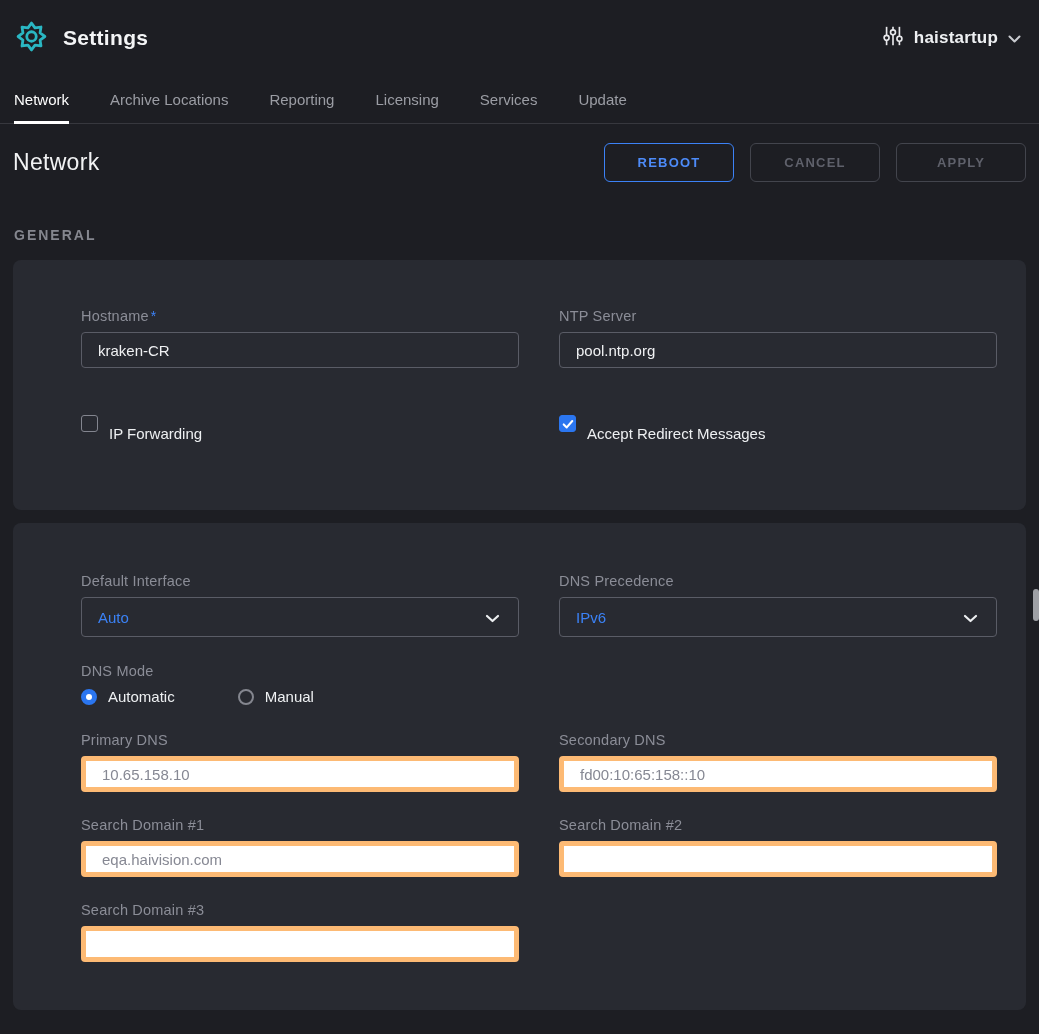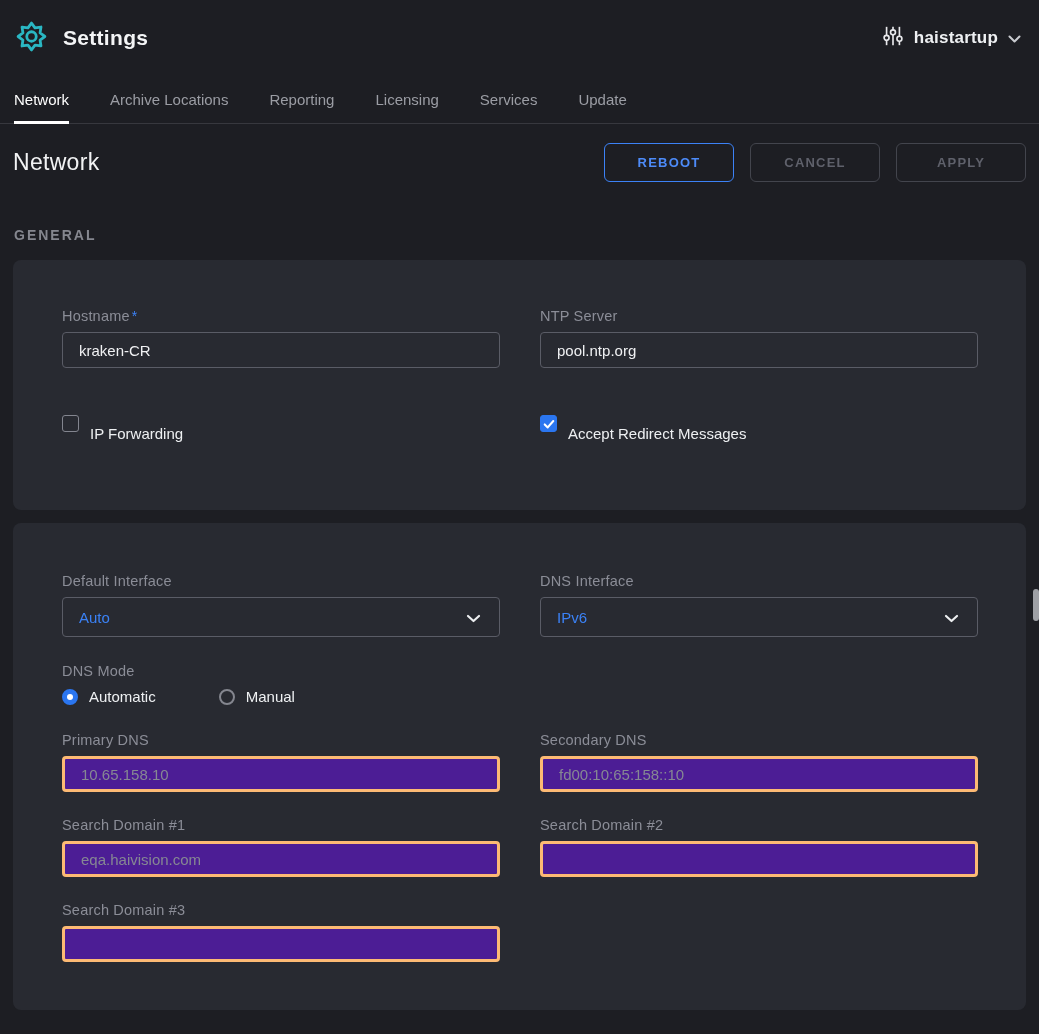--- a/index.html
+++ b/index.html
@@ -74,21 +74,21 @@
     font-size: 14px; font-weight: 600;
     letter-spacing: 2px;
     color: #85878f;
   }
 
   
   .card {
     margin: 0 13px;
     background: #282a31;
     border-radius: 8px;
-    padding: 48px 49px;
+    padding: 48px 68px;
   }
   .card.general { height: 250px; padding-bottom: 0; }
   .card.interfaces { margin-top: 13px; padding-top: 50px; padding-bottom: 48px; }
 
   .grid2 { display: grid; grid-template-columns: 438px 438px; column-gap: 40px; }
 
   .field-label {
     display: block;
     font-size: 14.5px;
     color: #8b8d97;
@@ -102,22 +102,22 @@
     background: transparent;
     border: 1px solid #5a5c66;
     border-radius: 4px;
     color: #f0f1f3;
     font-family: "Liberation Sans", sans-serif;
     font-size: 15px;
     padding: 0 16px;
     outline: none;
   }
   .text-input.disabled {
-    background: #4c1d95;
-    border: 3px solid #fdba74;
+    background: #ffffff;
+    border: 5px solid #fdba74;
     color: #868893;
   }
 
   .select {
     width: 100%; height: 40px;
     border: 1px solid #5a5c66;
     border-radius: 4px;
     display: flex;
     align-items: center;
     justify-content: space-between;
@@ -271,21 +271,21 @@
       <div class="select">
         <span>Auto</span>
         <span>
           <svg width="15" height="9" viewBox="0 0 15 9">
             <polyline points="2,2 7.5,7 13,2" fill="none" stroke="#eceef0" stroke-width="2.2" stroke-linecap="round" stroke-linejoin="round"></polyline>
           </svg>
         </span>
       </div>
     </div>
     <div>
-      <label class="field-label">DNS Interface</label>
+      <label class="field-label">DNS Precedence</label>
       <div class="select">
         <span>IPv6</span>
         <span>
           <svg width="15" height="9" viewBox="0 0 15 9">
             <polyline points="2,2 7.5,7 13,2" fill="none" stroke="#eceef0" stroke-width="2.2" stroke-linecap="round" stroke-linejoin="round"></polyline>
           </svg>
         </span>
       </div>
     </div>
   </div>

